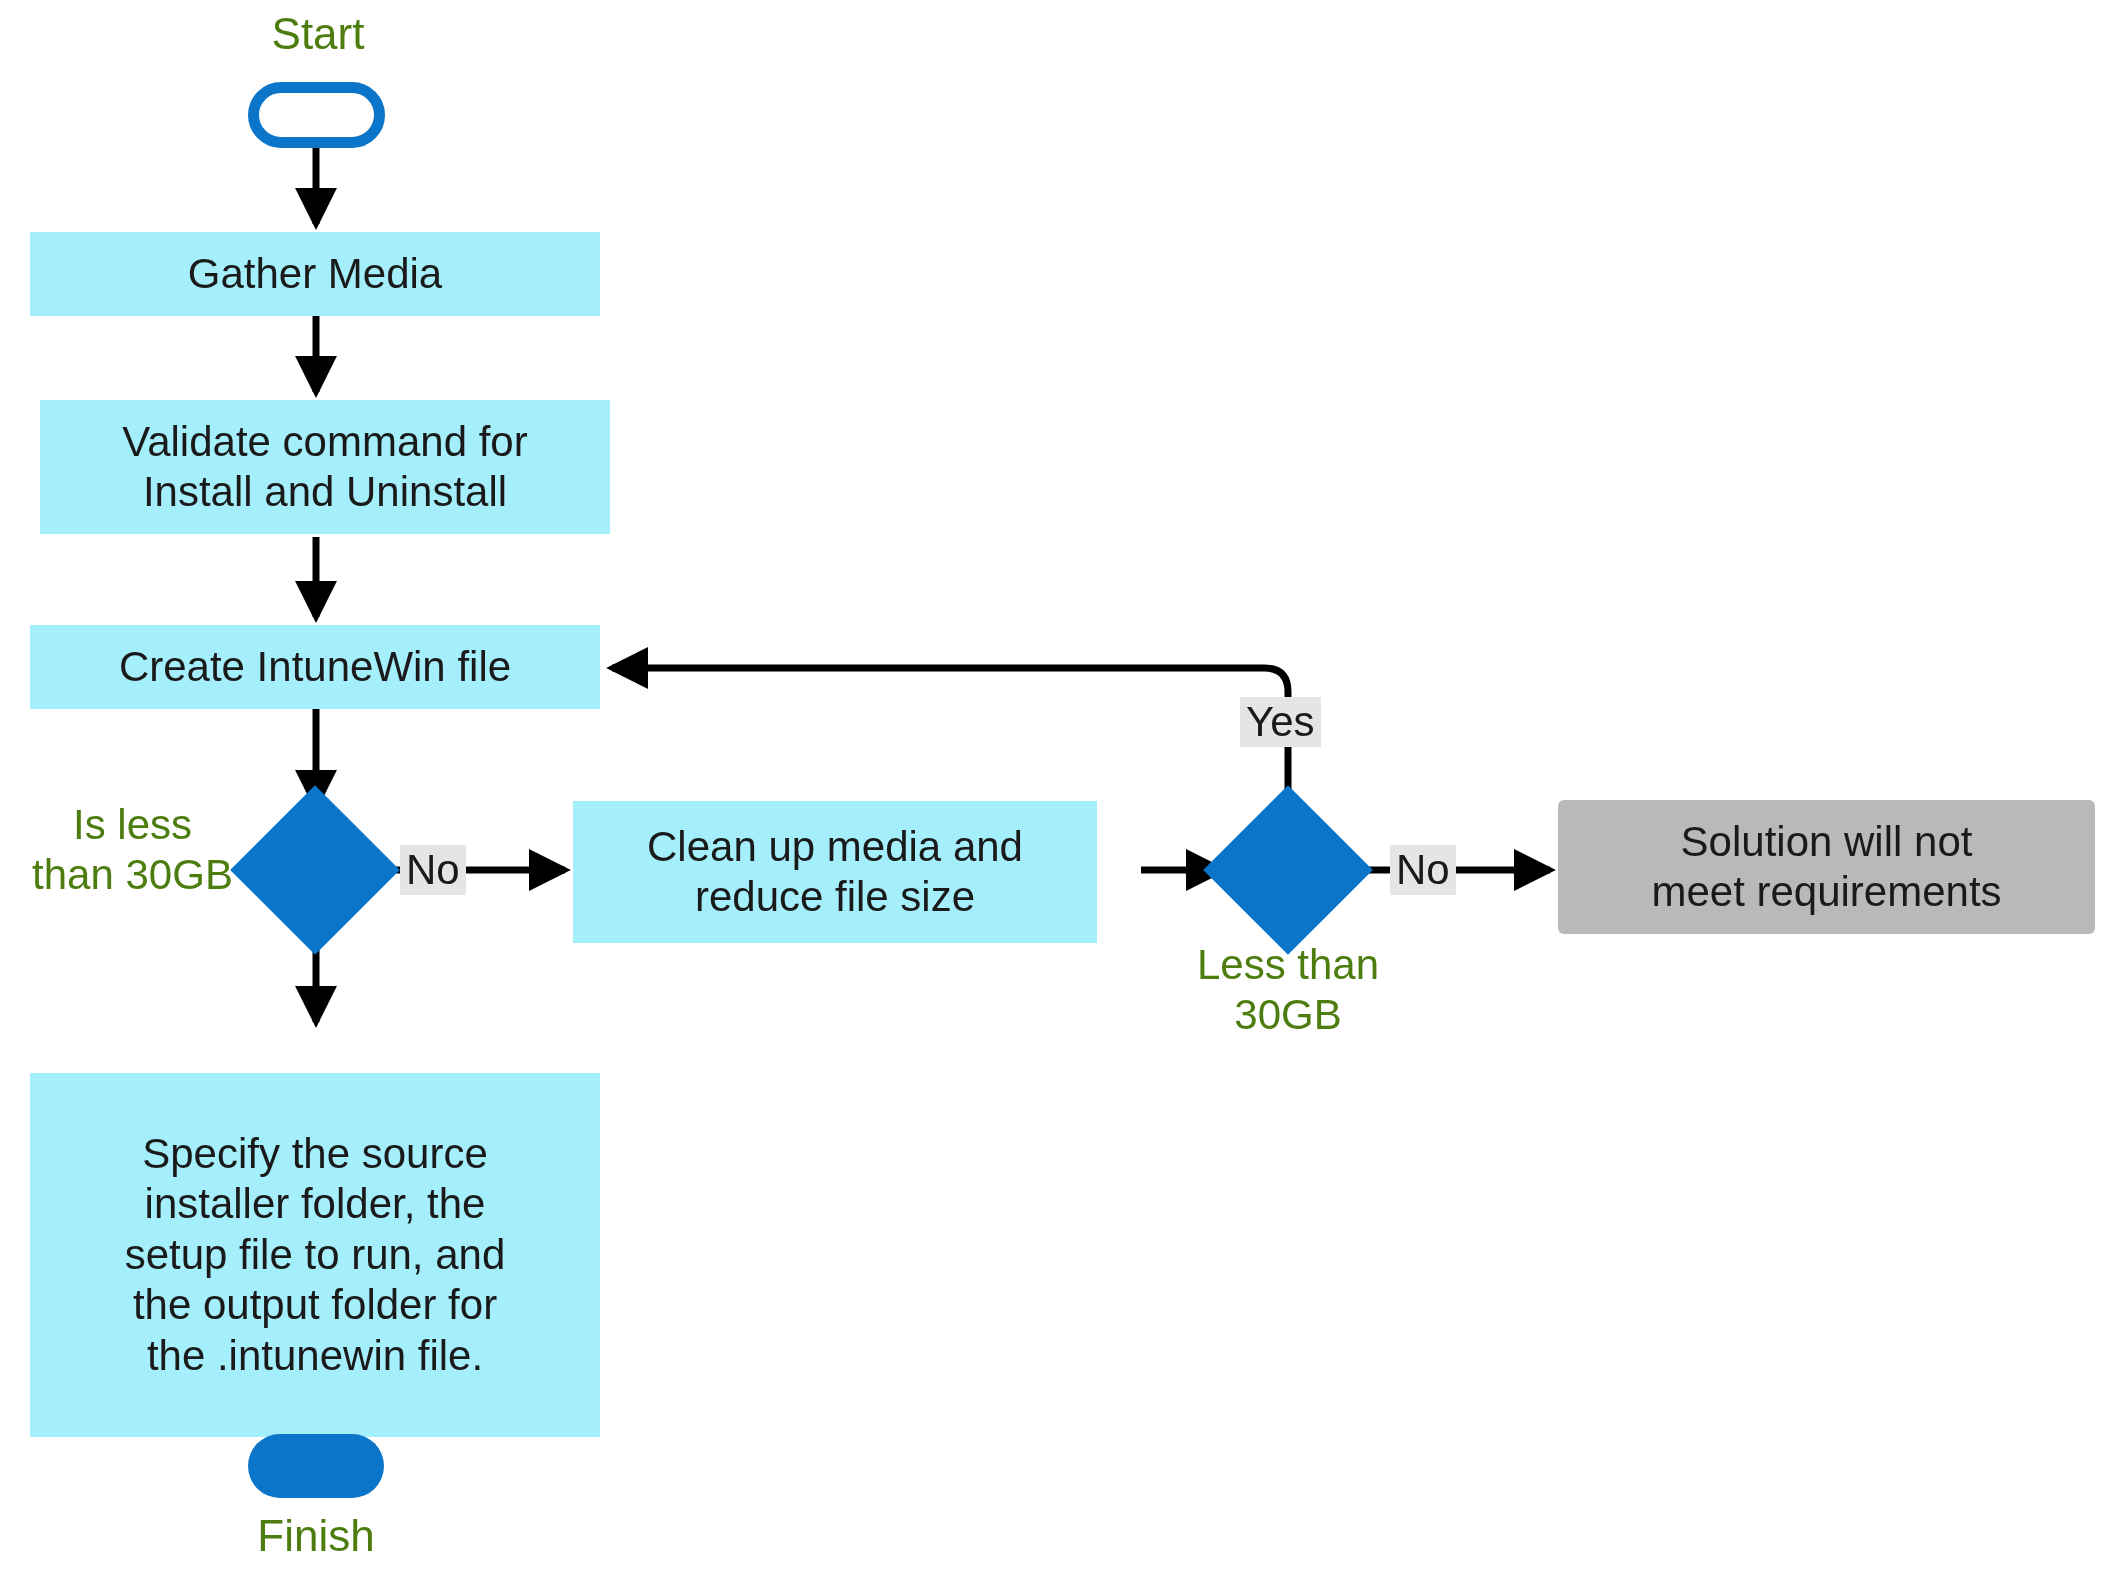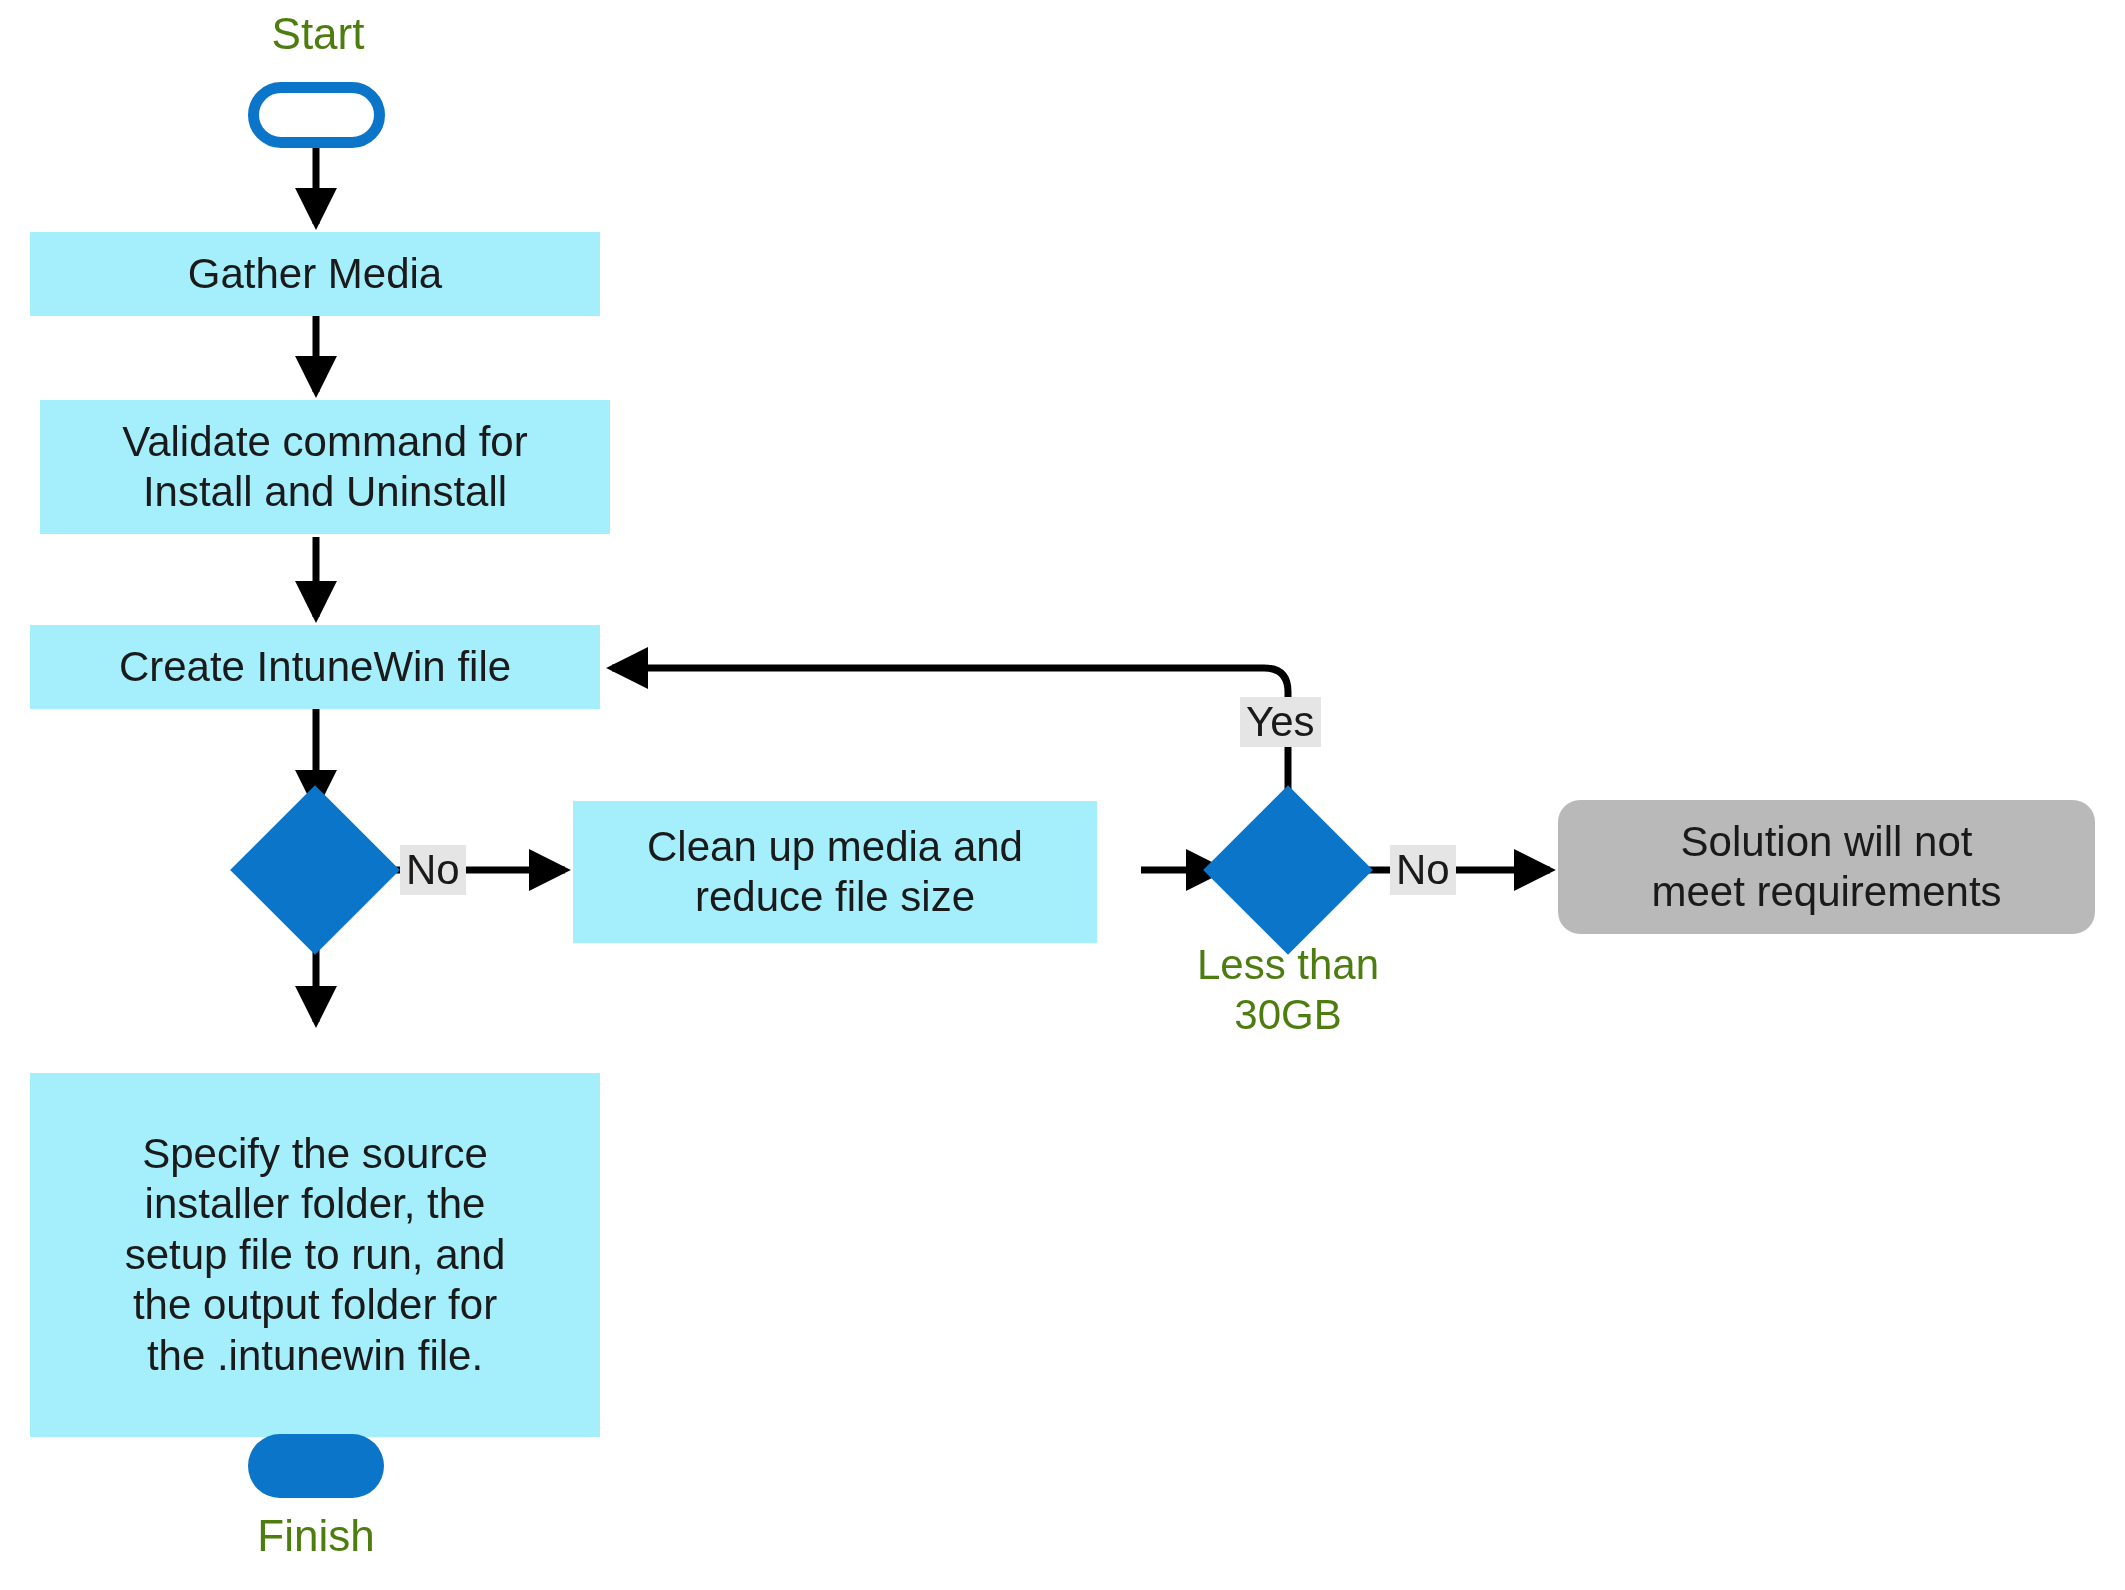--- a/index.html
+++ b/index.html
@@ -39,21 +39,21 @@
   .terminator-finish {
     background: #0B75C9;
     border-radius: 999px;
   }
   .decision {
     background: #0B75C9;
     transform: rotate(45deg);
   }
   .result-gray {
     background: #B9B9B9;
-    border-radius: 22px;
+    border-radius: 6px;
   }
   .free-label {
     position: absolute;
     color: #4d7c0f;
     text-align: center;
     line-height: 1.18;
     white-space: pre-line;
   }
   .edge-label {
     position: absolute;
@@ -130,20 +130,22 @@
 setup file to run, and
 the output folder for
 the .intunewin file.</div>
 
   <div class="node terminator-finish" style="left:248px; top:1434px; width:136px; height:64px; font-size:38px;"></div>
 
   <div class="free-label" style="left:198px; top:8px; width:240px; font-size:44px;">Start</div>
 
   <div class="free-label" style="left:196px; top:1510px; width:240px; font-size:44px;">Finish</div>
 
+  <div class="free-label" style="left:10px; top:800px; width:245px; font-size:42px;">Is less
+than 30GB</div>
 
   <div class="free-label" style="left:1168px; top:940px; width:240px; font-size:42px;">Less than
 30GB</div>
 
   <div class="edge-label" style="left:400px; top:845px; font-size:42px;">No</div>
 
   <div class="edge-label" style="left:1390px; top:845px; font-size:42px;">No</div>
 
   <div class="edge-label" style="left:1240px; top:697px; font-size:42px;">Yes</div>
 

